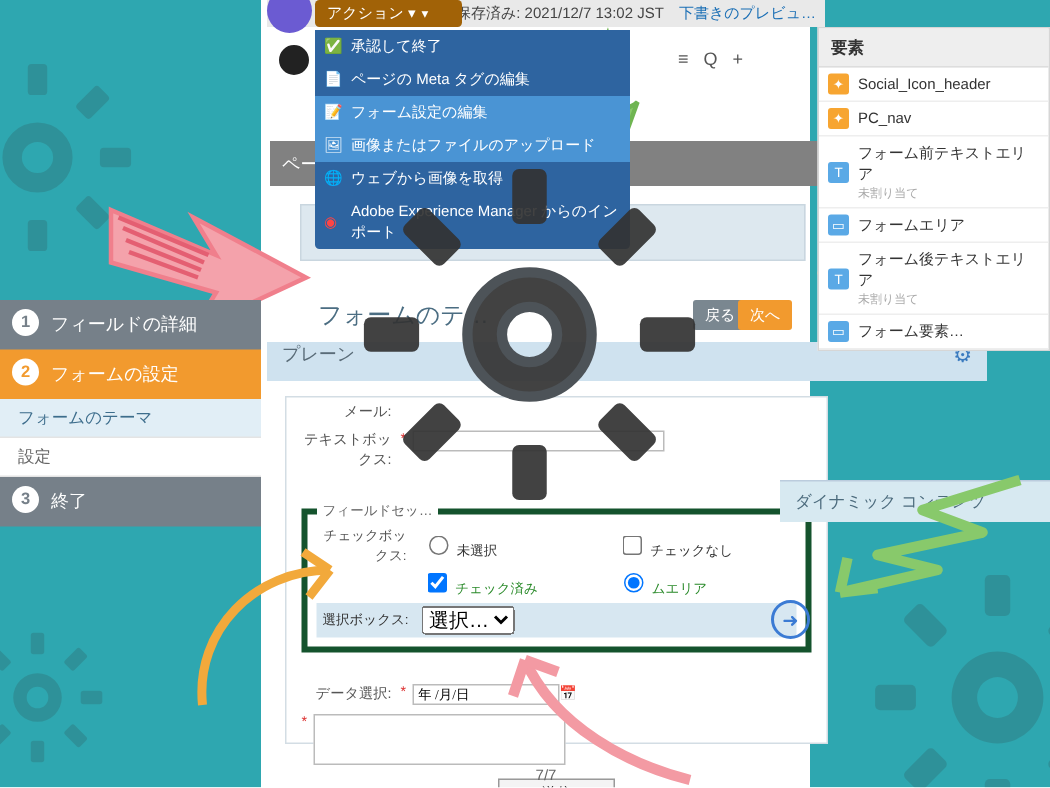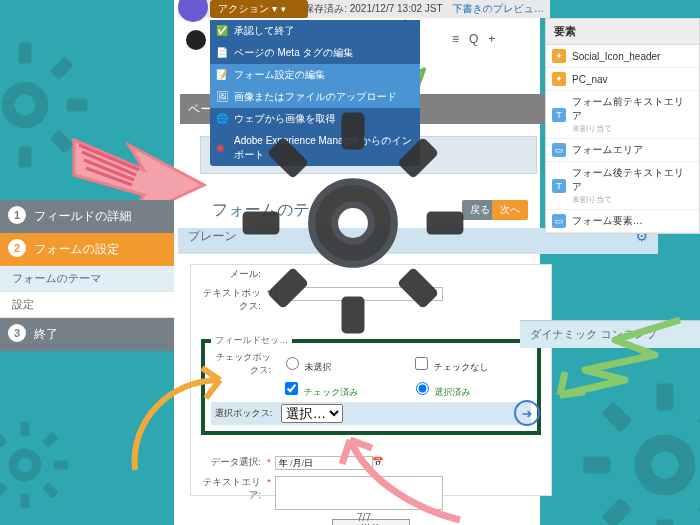--- a/index.html
+++ b/index.html
@@ -194,30 +194,29 @@
         <input type="text" style="">
       </div>
     <fieldset class="fs">
         <legend>フィールドセッ…</legend>
       <div class="chk-grid">
         <span class="lbl2">チェックボックス:</span>
         <label><input type="radio" name="r" style=""> <span>未選択</span></label>
         <label><input type="checkbox" style=""> <span>チェックなし</span></label>
         <span></span>
         <label style="color:#2a8a2a"><input type="checkbox" checked="" style=""> <span>チェック済み</span></label>
-        <label style="color:#2a8a2a"><input type="radio" name="r" checked="" style=""> <span>選択済み</span></label>
+        <label style="color:#2a8a2a"><input type="radio" name="r" checked="" style=""> <span>ムエリア</span></label>
       </div>
       <div class="selrow">
         <span class="lbl2" style="width:60px">選択ボックス:</span>
         <select><option>選択…</option></select>
       </div>
     </fieldset>
     <div class="form-row"><span class="lbl">データ選択:</span><span class="req">*</span><input type="text" style="width: 90px; font-family: Liberation Serif, serif;" value="年 /月/日"> 📅</div>
     <div class="form-row">
-        <span class="lbl">テキストエリア:</span>
         <span class="req">*</span>
         <input type="text" style="height: 30px;">
       </div>
     <div class="submit-row">
         <button>送信</button>
       </div>
   </div>
   <div class="pager">7/7</div>
   <div class="circle-next">➜</div>
 

